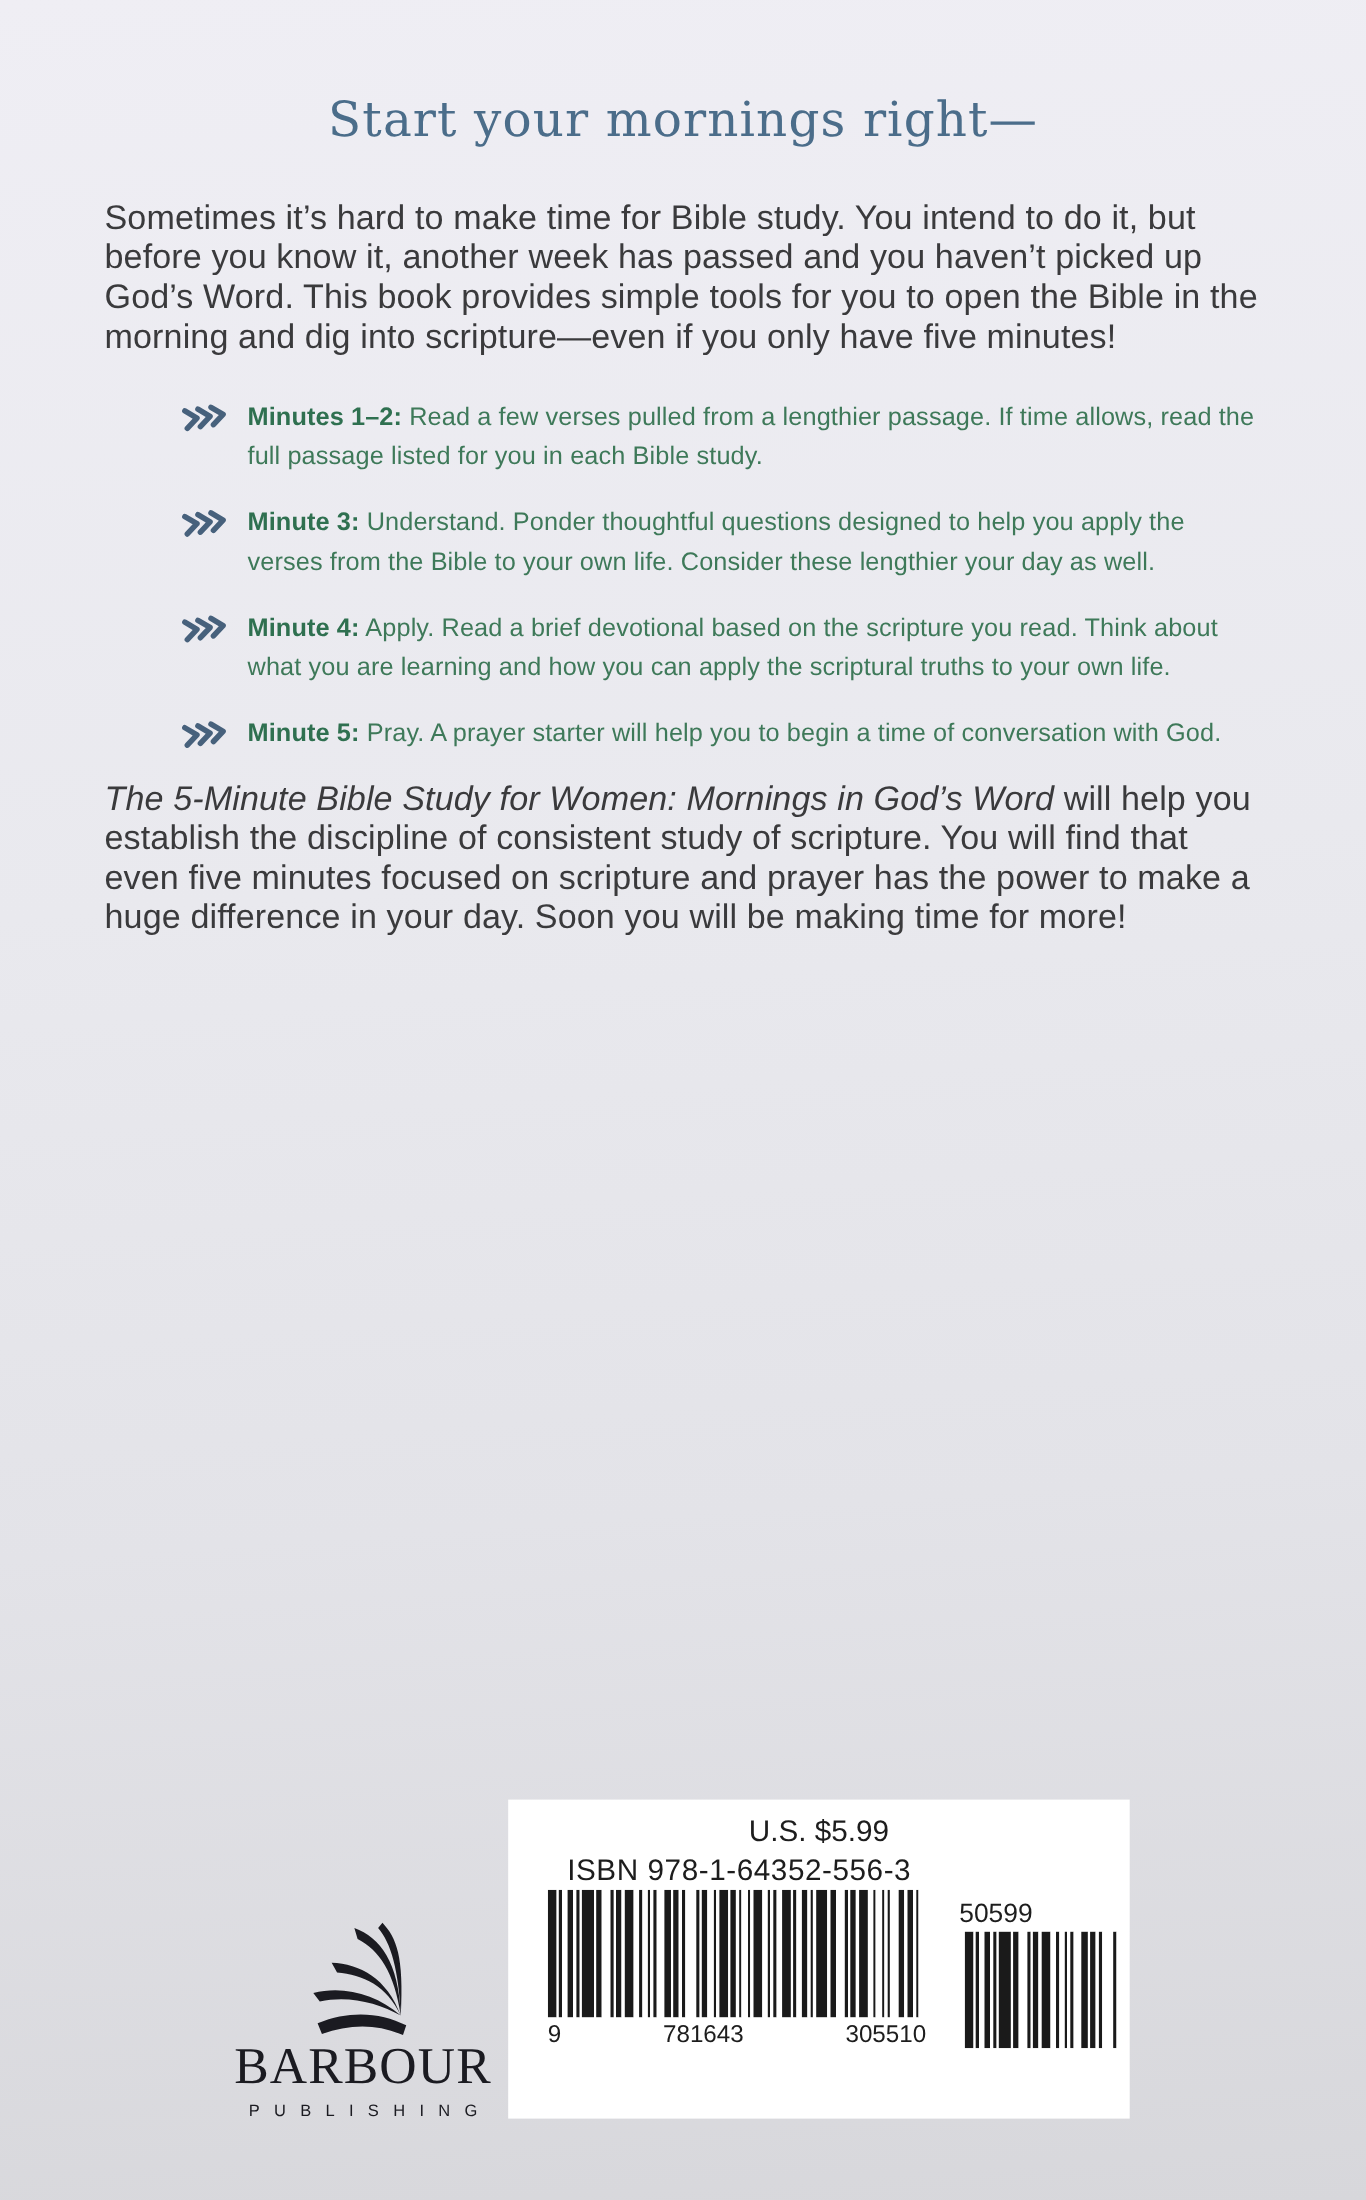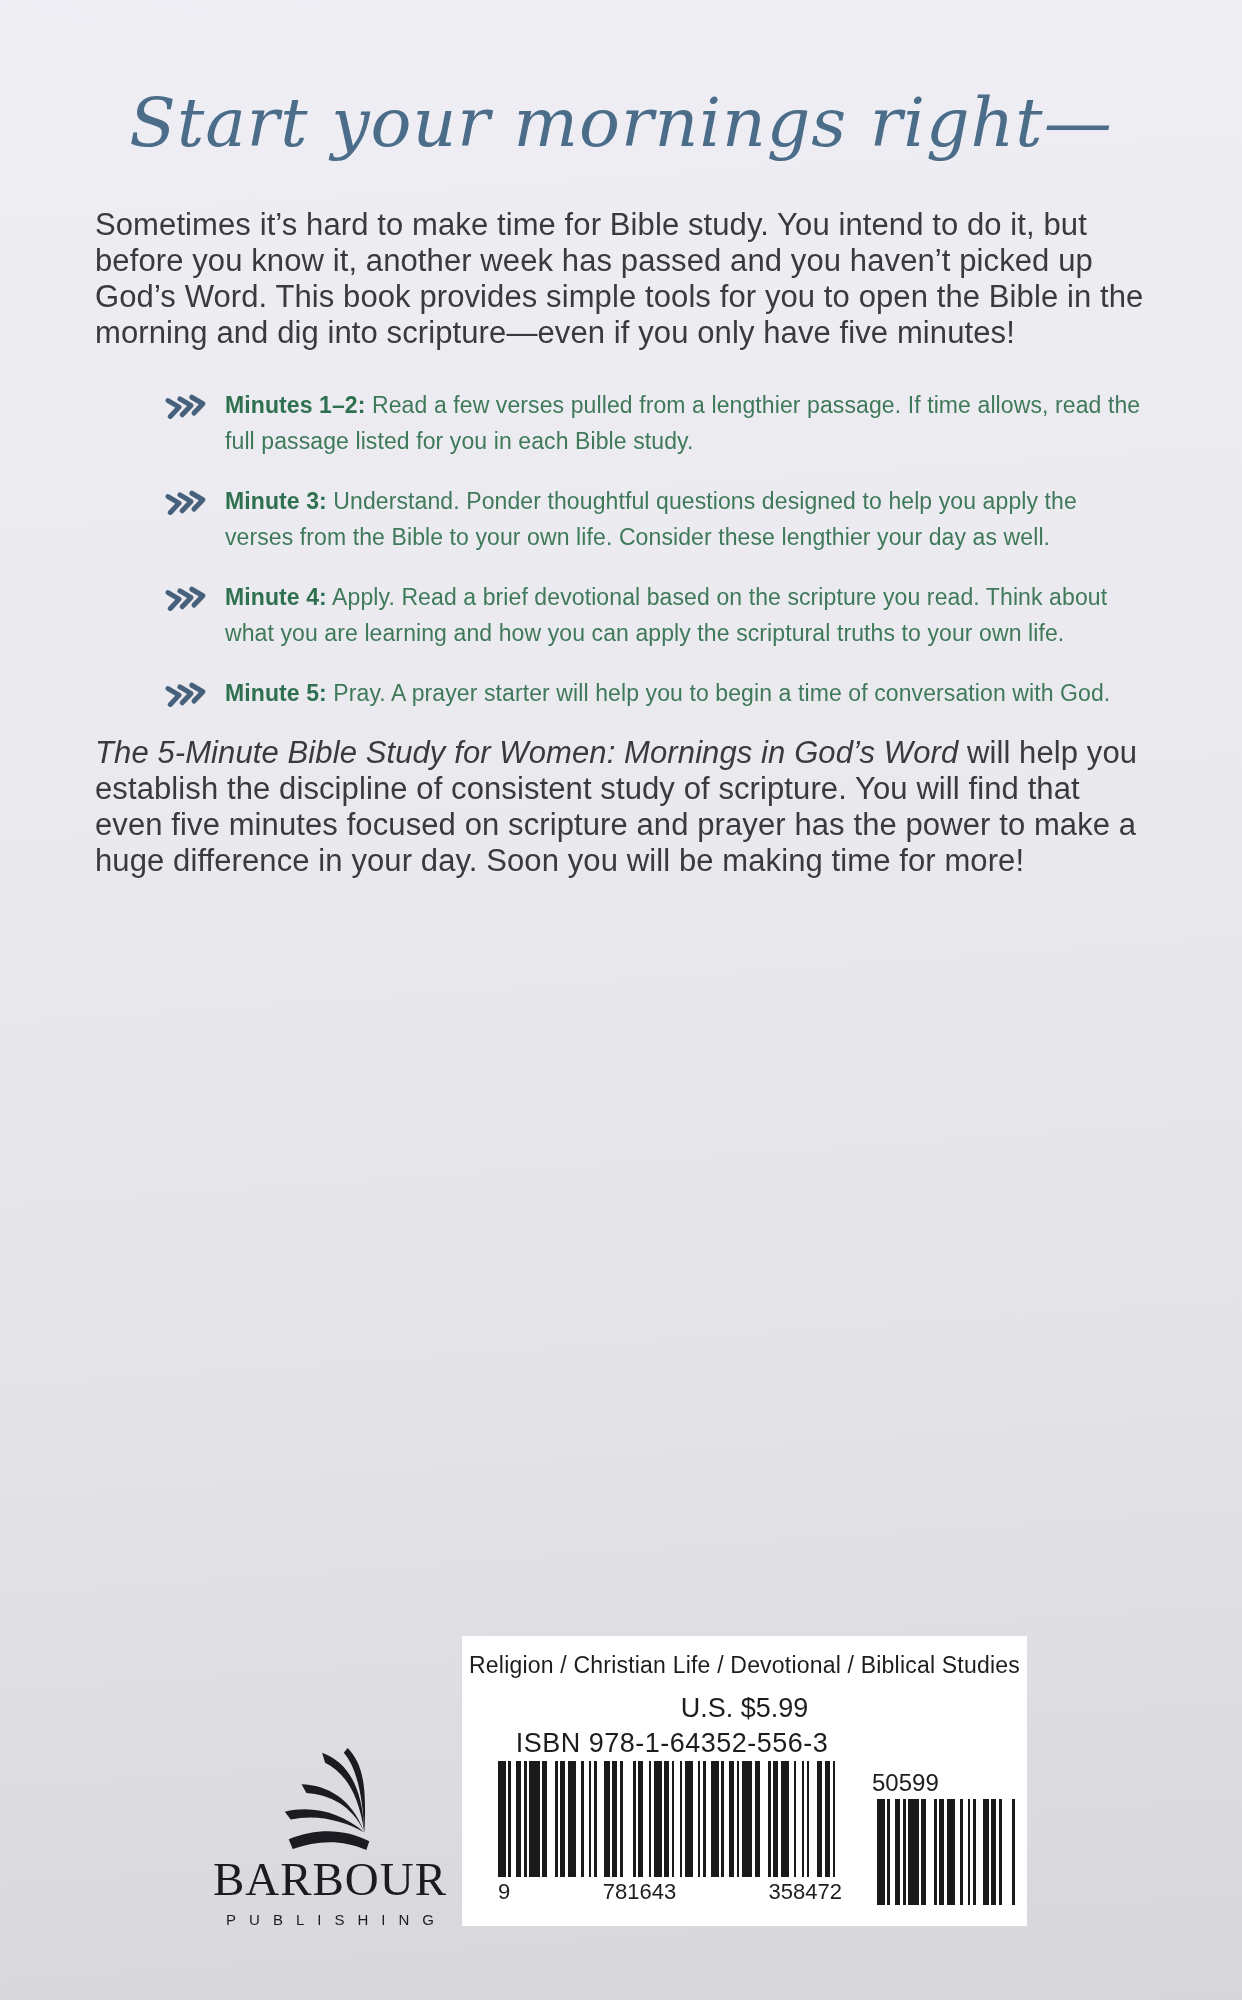--- a/index.html
+++ b/index.html
@@ -3,22 +3,22 @@
 <meta charset="utf-8">
 <style>
   html,body{margin:0;padding:0;background:#c9c9ce;}
   .cover{
     position:relative;width:1242px;height:2000px;overflow:hidden;
     background:linear-gradient(176deg,#efeef4 0%,#e9e9ee 40%,#e3e3e8 68%,#d7d7db 100%);
     font-family:"Liberation Sans",sans-serif;
   }
   .content{position:absolute;left:95px;top:86px;width:1052px;}
   .headline-script{
-    font-family:"DejaVu Serif",serif;font-style:italic;font-weight:400;
-    font-size:68px;line-height:1.1;color:#4b6d8a;text-align:center;margin:0;letter-spacing:1px;
+    font-family:"DejaVu Serif",serif;font-weight:400;
+    font-size:44px;line-height:1.1;color:#4b6d8a;text-align:center;margin:0;letter-spacing:1px;
   }
   .headline-sub{
     font-size:56px;font-weight:700;color:#44708f;text-align:center;margin:6px 0 0 0;letter-spacing:0.5px;
   }
   .intro{margin-top:46px;font-size:31px;line-height:36px;color:#3a3a3c;letter-spacing:0.1px;}
   ul.features{list-style:none;margin:36px 0 0 0;padding:0;}
   ul.features li{
     position:relative;padding-left:130px;margin-bottom:24px;
     font-size:23px;line-height:36px;color:#3e7959;letter-spacing:0.1px;
   }
@@ -102,21 +102,20 @@
         </svg>
         <span class="lead">Minute 5:</span>
         <span>Pray. A prayer starter will help you to begin a time of conversation with God.</span>
       </li>
     </ul>
 
     <p class="closing"><span class="book-title">The 5-Minute Bible Study for Women: Mornings in God’s Word</span><span> will help you establish the discipline of consistent study of scripture. You will find that even five minutes focused on scripture and prayer has the power to make a huge difference in your day. Soon you will be making time for more!</span></p>
   </div>
 
   <div class="barcode-box">
-    <div class="bc-category">Religion / Christian Life / Devotional / Biblical Studies</div>
     <div class="bc-price">U.S. $5.99</div>
     <div class="bc-row">
       <div class="bc-main">
         <div class="bc-isbn">ISBN 978-1-64352-556-3</div>
         <div class="bars" id="mainBars">
             <div style="width: 7.8px;"></div>
             <div style="width: 2.6px; background: rgb(255, 255, 255);"></div>
             <div style="width: 2.6px;"></div>
             <div style="width: 5.2px; background: rgb(255, 255, 255);"></div>
             <div style="width: 5.2px;"></div>
@@ -192,21 +191,21 @@
             <div style="width: 5.2px;"></div>
             <div style="width: 2.6px; background: rgb(255, 255, 255);"></div>
             <div style="width: 5.2px;"></div>
             <div style="width: 2.6px; background: rgb(255, 255, 255);"></div>
             <div style="width: 2.6px;"></div>
             <div style="width: 10px; background: rgb(255, 255, 255);"></div>
           </div>
         <div class="bc-digits">
           <span>9</span>
           <span>781643</span>
-          <span>358472</span>
+          <span>305510</span>
         </div>
       </div>
       <div class="bc-supp">
         <div class="bc-supp-code">50599</div>
         <div class="bars" id="suppBars">
             <div style="width: 7.8px;"></div>
             <div style="width: 2.6px; background: rgb(255, 255, 255);"></div>
             <div style="width: 2.6px;"></div>
             <div style="width: 5.2px; background: rgb(255, 255, 255);"></div>
             <div style="width: 5.2px;"></div>

